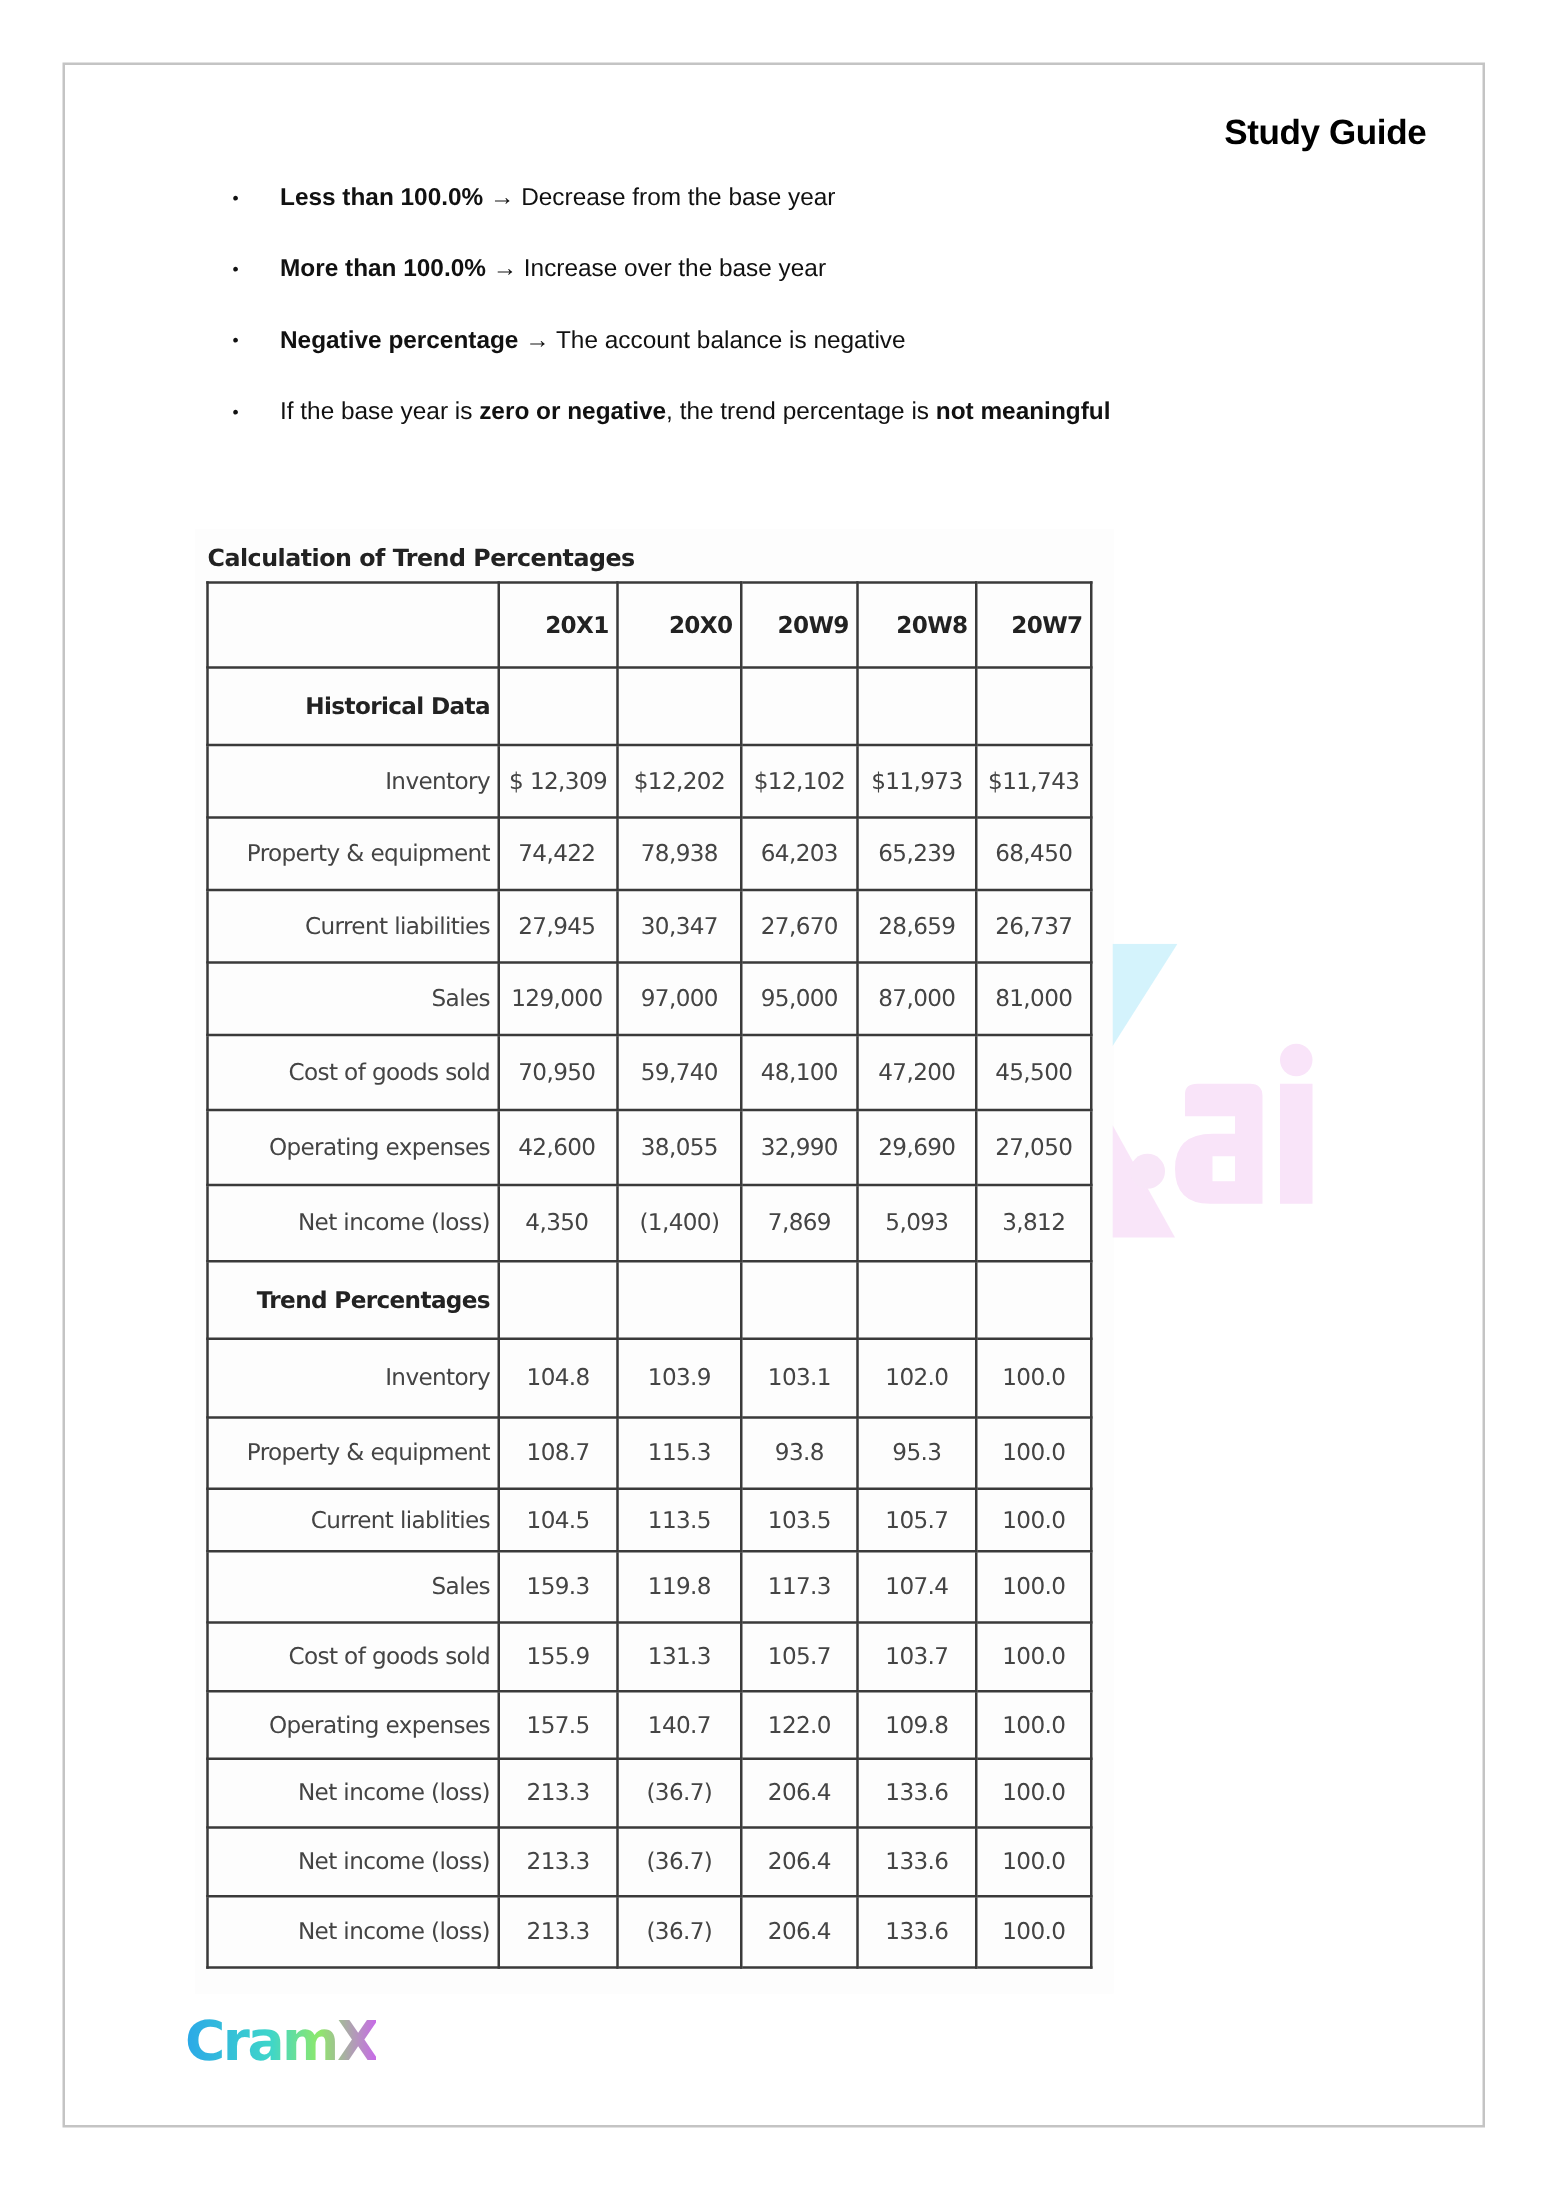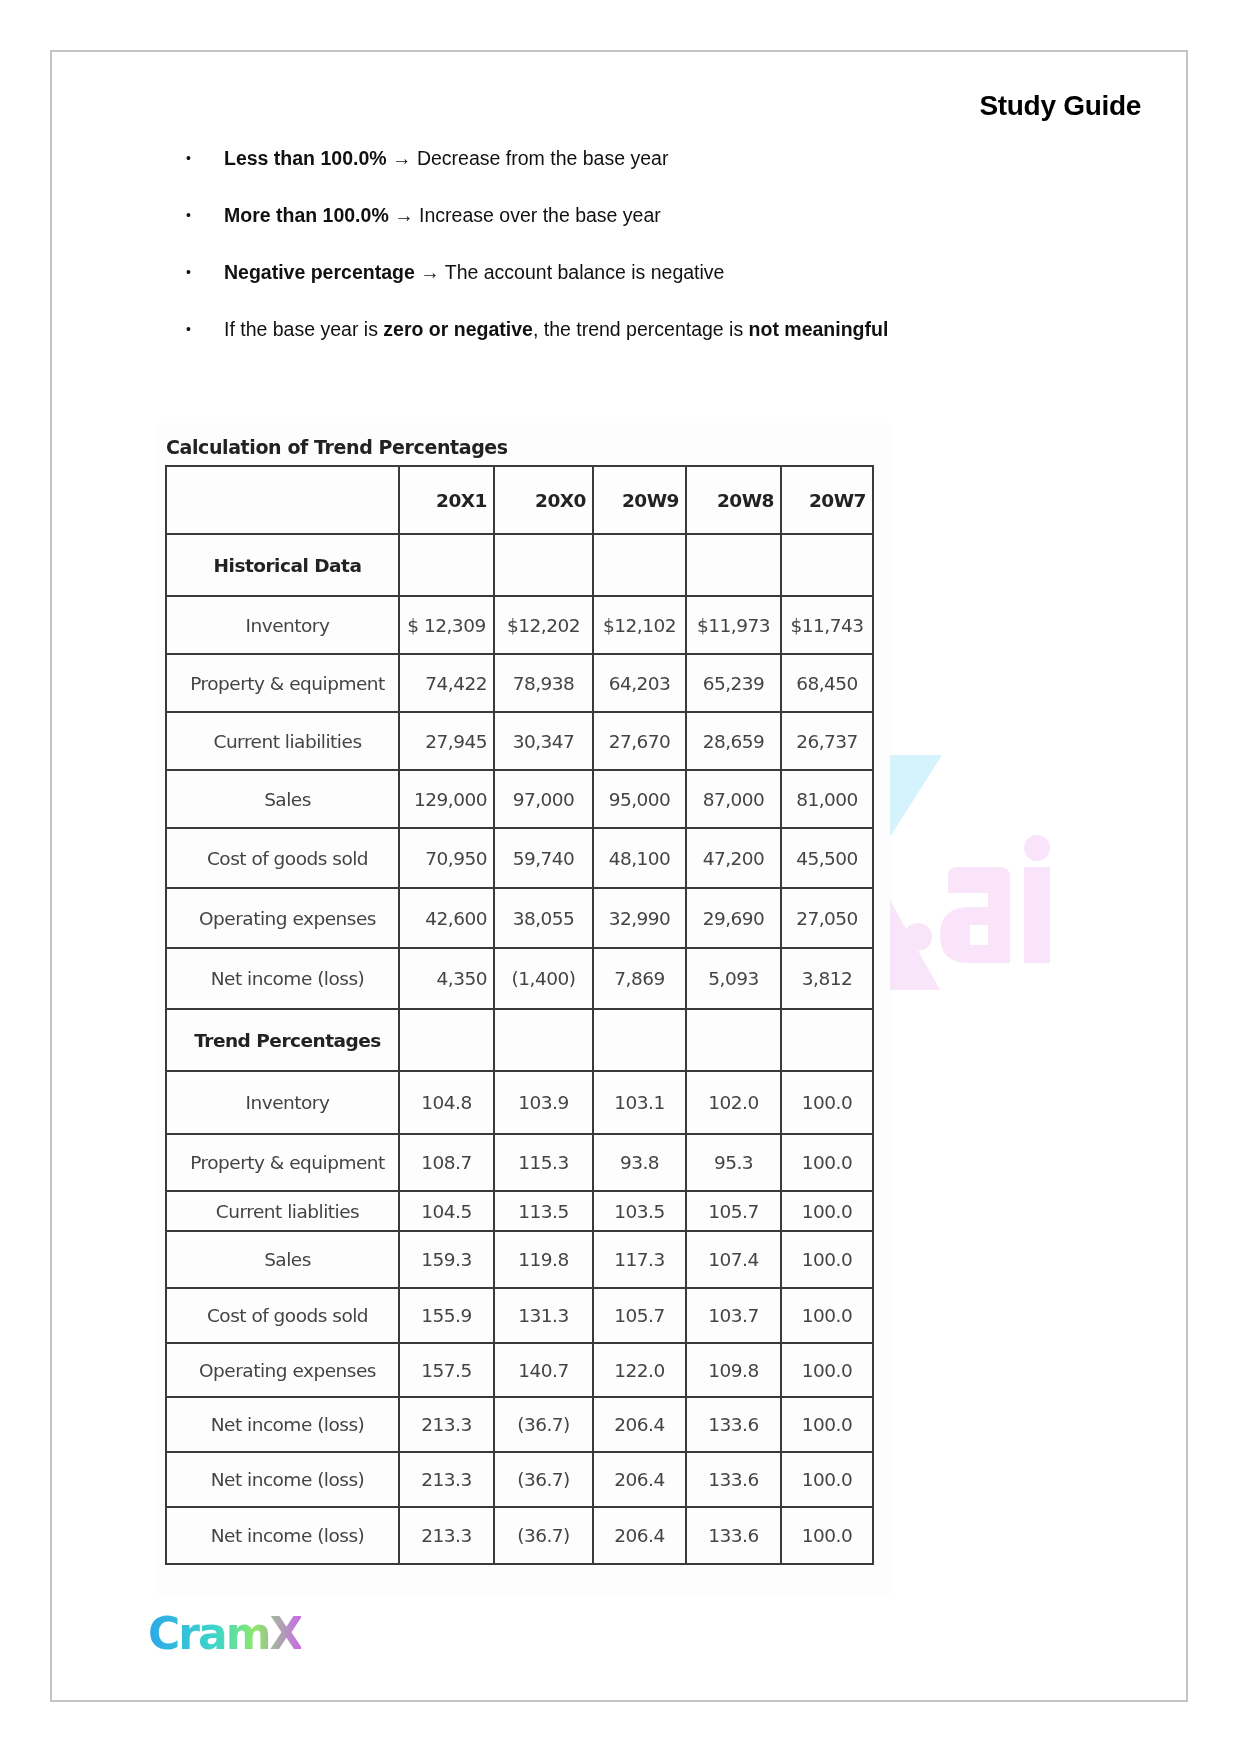--- a/index.html
+++ b/index.html
@@ -9,24 +9,24 @@
   .bullets { position:absolute; left:186px; top:146px; margin:0; padding:0; list-style:none; }
   .bullets li { position:relative; height:57px; font-size:19.5px; color:#111; line-height:24px; padding-left:38px; }
   .bullets li .dot { position:absolute; left:0; top:0; font-size:14px; }
   .bullets b { font-weight:bold; }
 
   .figure { position:absolute; left:156px; top:423px; width:735px; height:1172px; background:#fdfdfd; }
   .fig-title { position:absolute; left:166px; top:436px; font-family:"DejaVu Sans", sans-serif; font-weight:bold; font-size:19px; color:#222; letter-spacing:-0.4px; }
   table.trend { position:absolute; left:165px; top:465px; border-collapse:collapse; font-family:"DejaVu Sans", sans-serif; color:#333; font-size:18.5px; letter-spacing:-0.5px; }
   table.trend td, table.trend th { border:2px solid #3a3a3a; padding:0 6px; white-space:nowrap; }
   table.trend th { font-weight:bold; color:#222; text-align:right; }
-  table.trend td.label { text-align:center; padding-left:16px; color:#444; }
+  table.trend td.label { text-align:right; padding-left:16px; color:#444; }
   table.trend td.section { font-weight:bold; color:#222; }
   table.trend td.num { text-align:center; color:#444; }
-  table.trend td.left { text-align:right; padding-left:4px;margin-left:44px; }
+  table.trend td.left { text-align:center; padding-left:4px;margin-left:44px; }
 
   .watermark { position:absolute; left:890px; top:755px; width:200px; height:240px; pointer-events:none; }
   .logo { position:absolute; left:148px; top:1608px; font-family:"DejaVu Sans", sans-serif; font-weight:bold; font-size:44px; letter-spacing:-2px; }
   .logo span { background:linear-gradient(90deg,#2aa8e8 0%,#3fd6c9 45%,#8ee86a 70%,#c86ae8 100%); -webkit-background-clip:text; background-clip:text; color:transparent; }
 </style>
 </head>
 <body>
 
 <div class="page"></div>
 
@@ -152,21 +152,21 @@
         <td class="num">100.0</td>
       </tr>
       <tr style="height: 57px;">
         <td class="label">Property &amp; equipment</td>
         <td class="num">108.7</td>
         <td class="num">115.3</td>
         <td class="num">93.8</td>
         <td class="num">95.3</td>
         <td class="num">100.0</td>
       </tr>
-      <tr style="height: 40px;">
+      <tr style="height: 50px;">
         <td class="label">Current liablities</td>
         <td class="num">104.5</td>
         <td class="num">113.5</td>
         <td class="num">103.5</td>
         <td class="num">105.7</td>
         <td class="num">100.0</td>
       </tr>
       <tr style="height: 57px;">
         <td class="label">Sales</td>
         <td class="num">159.3</td>

